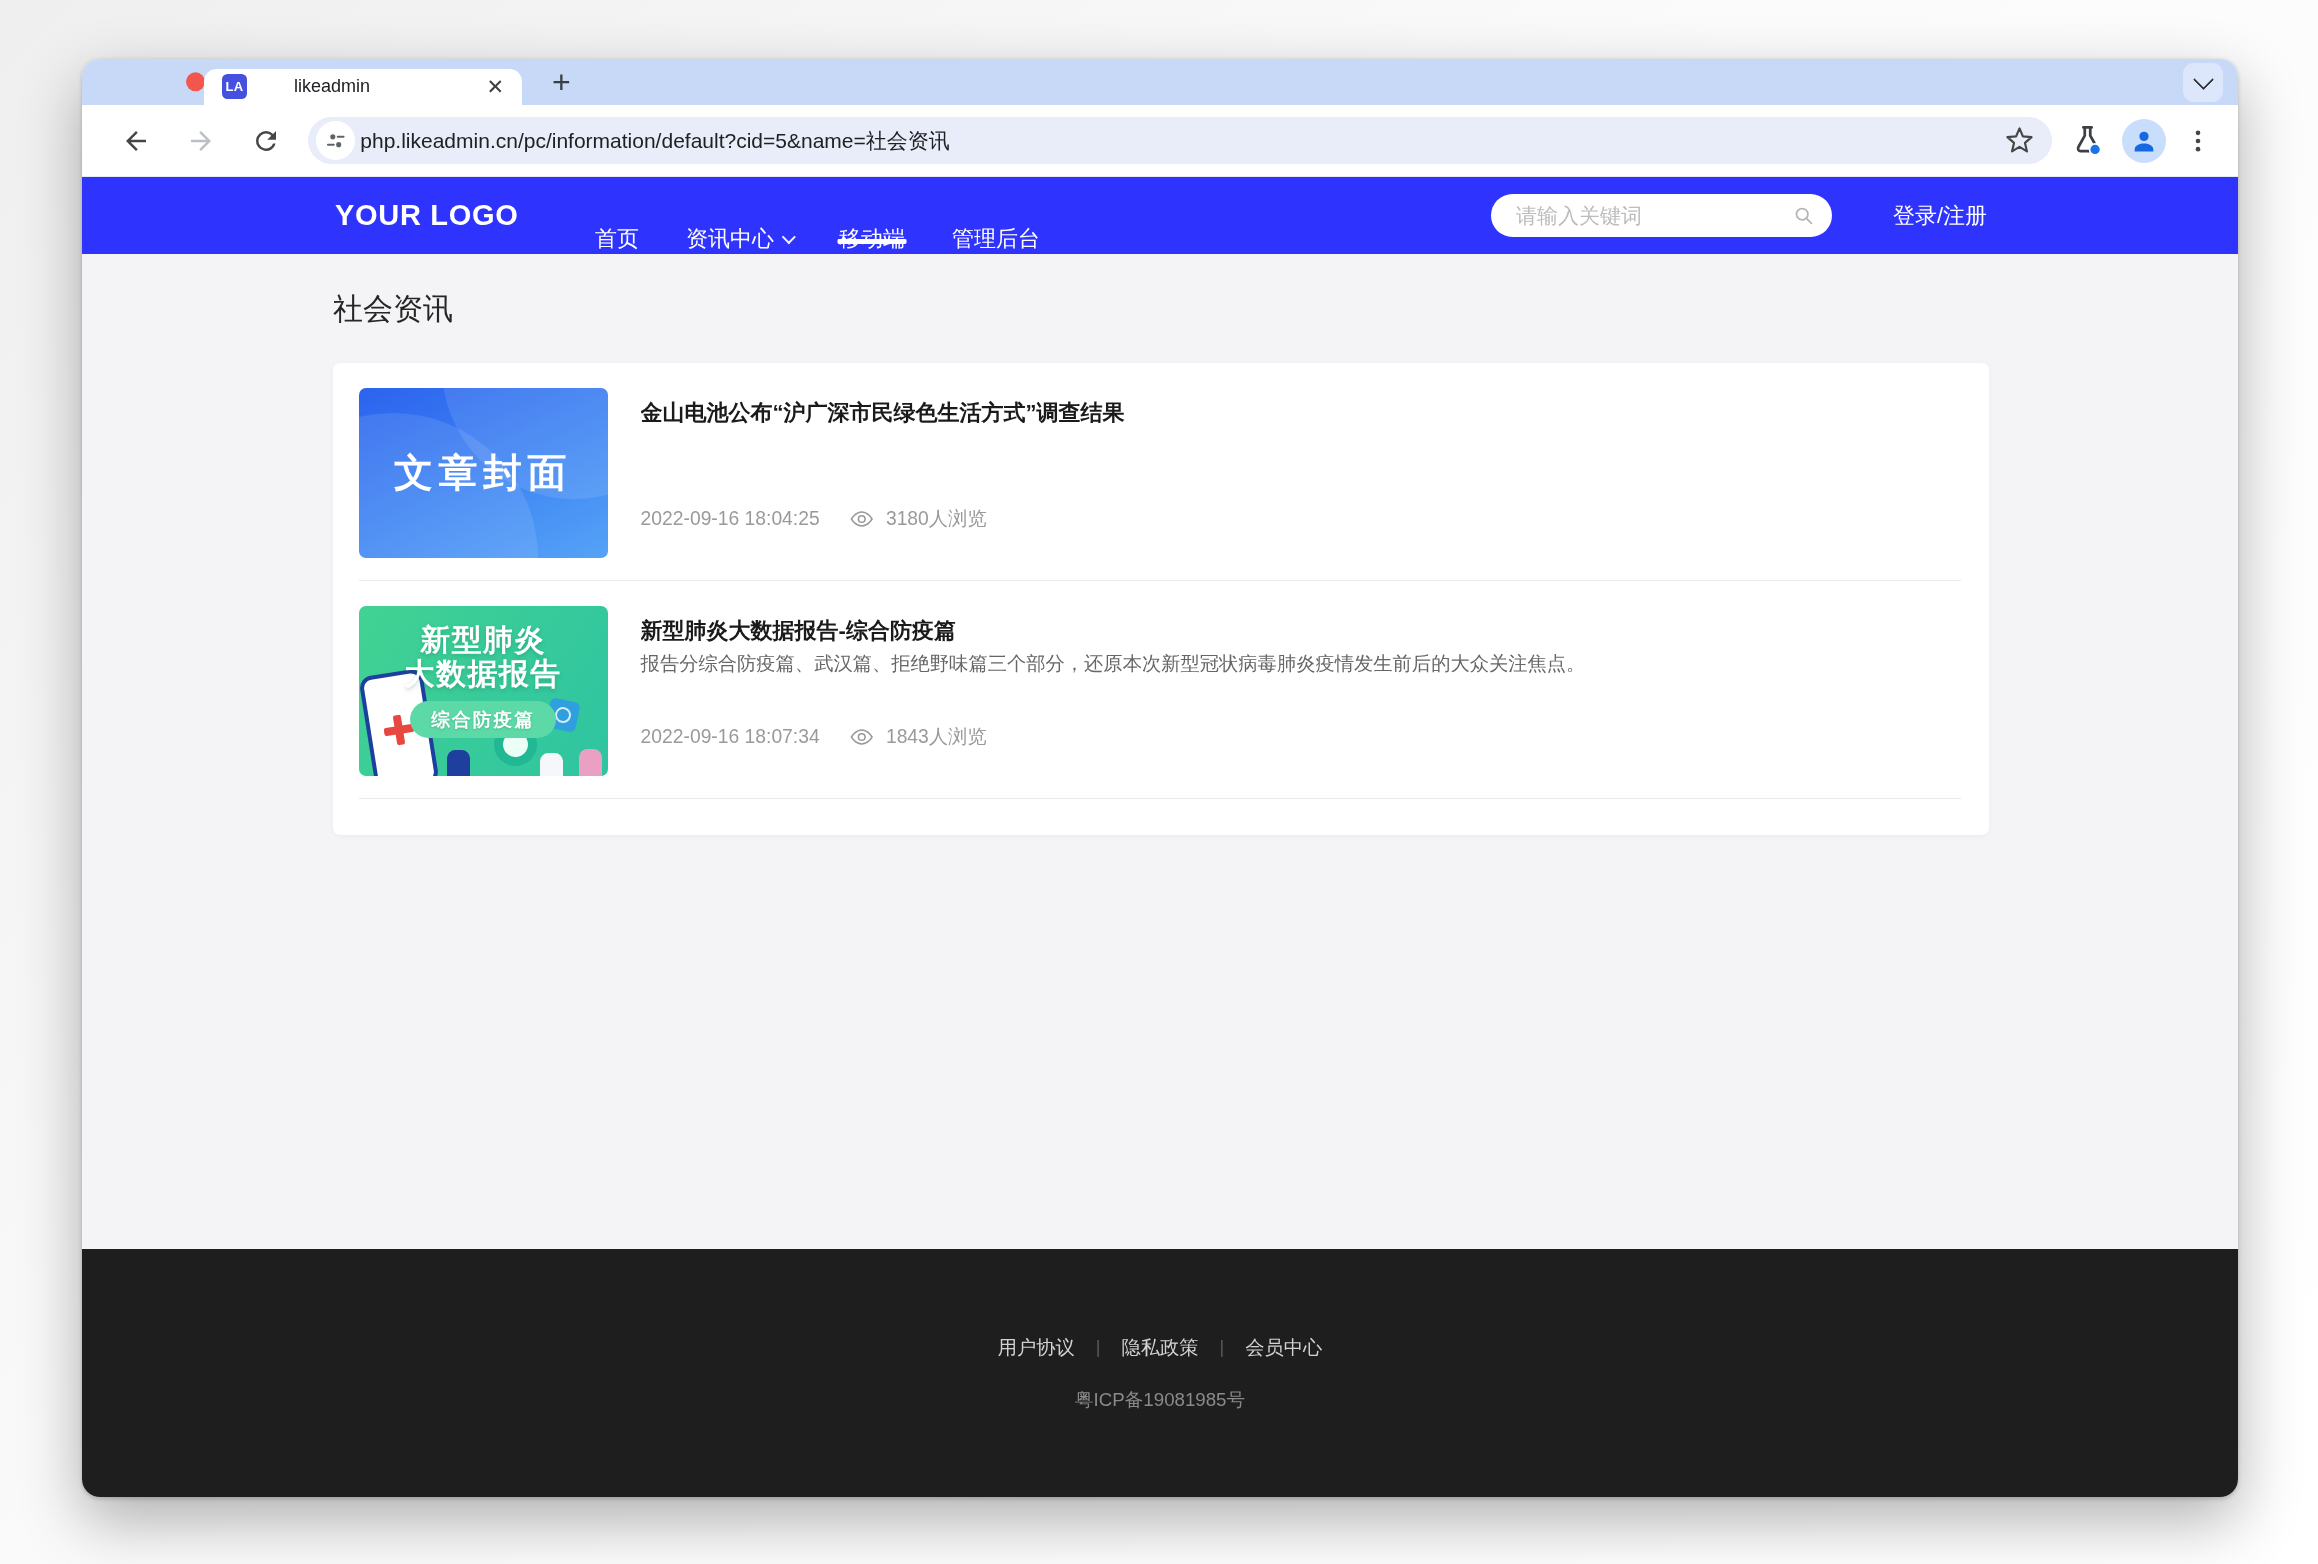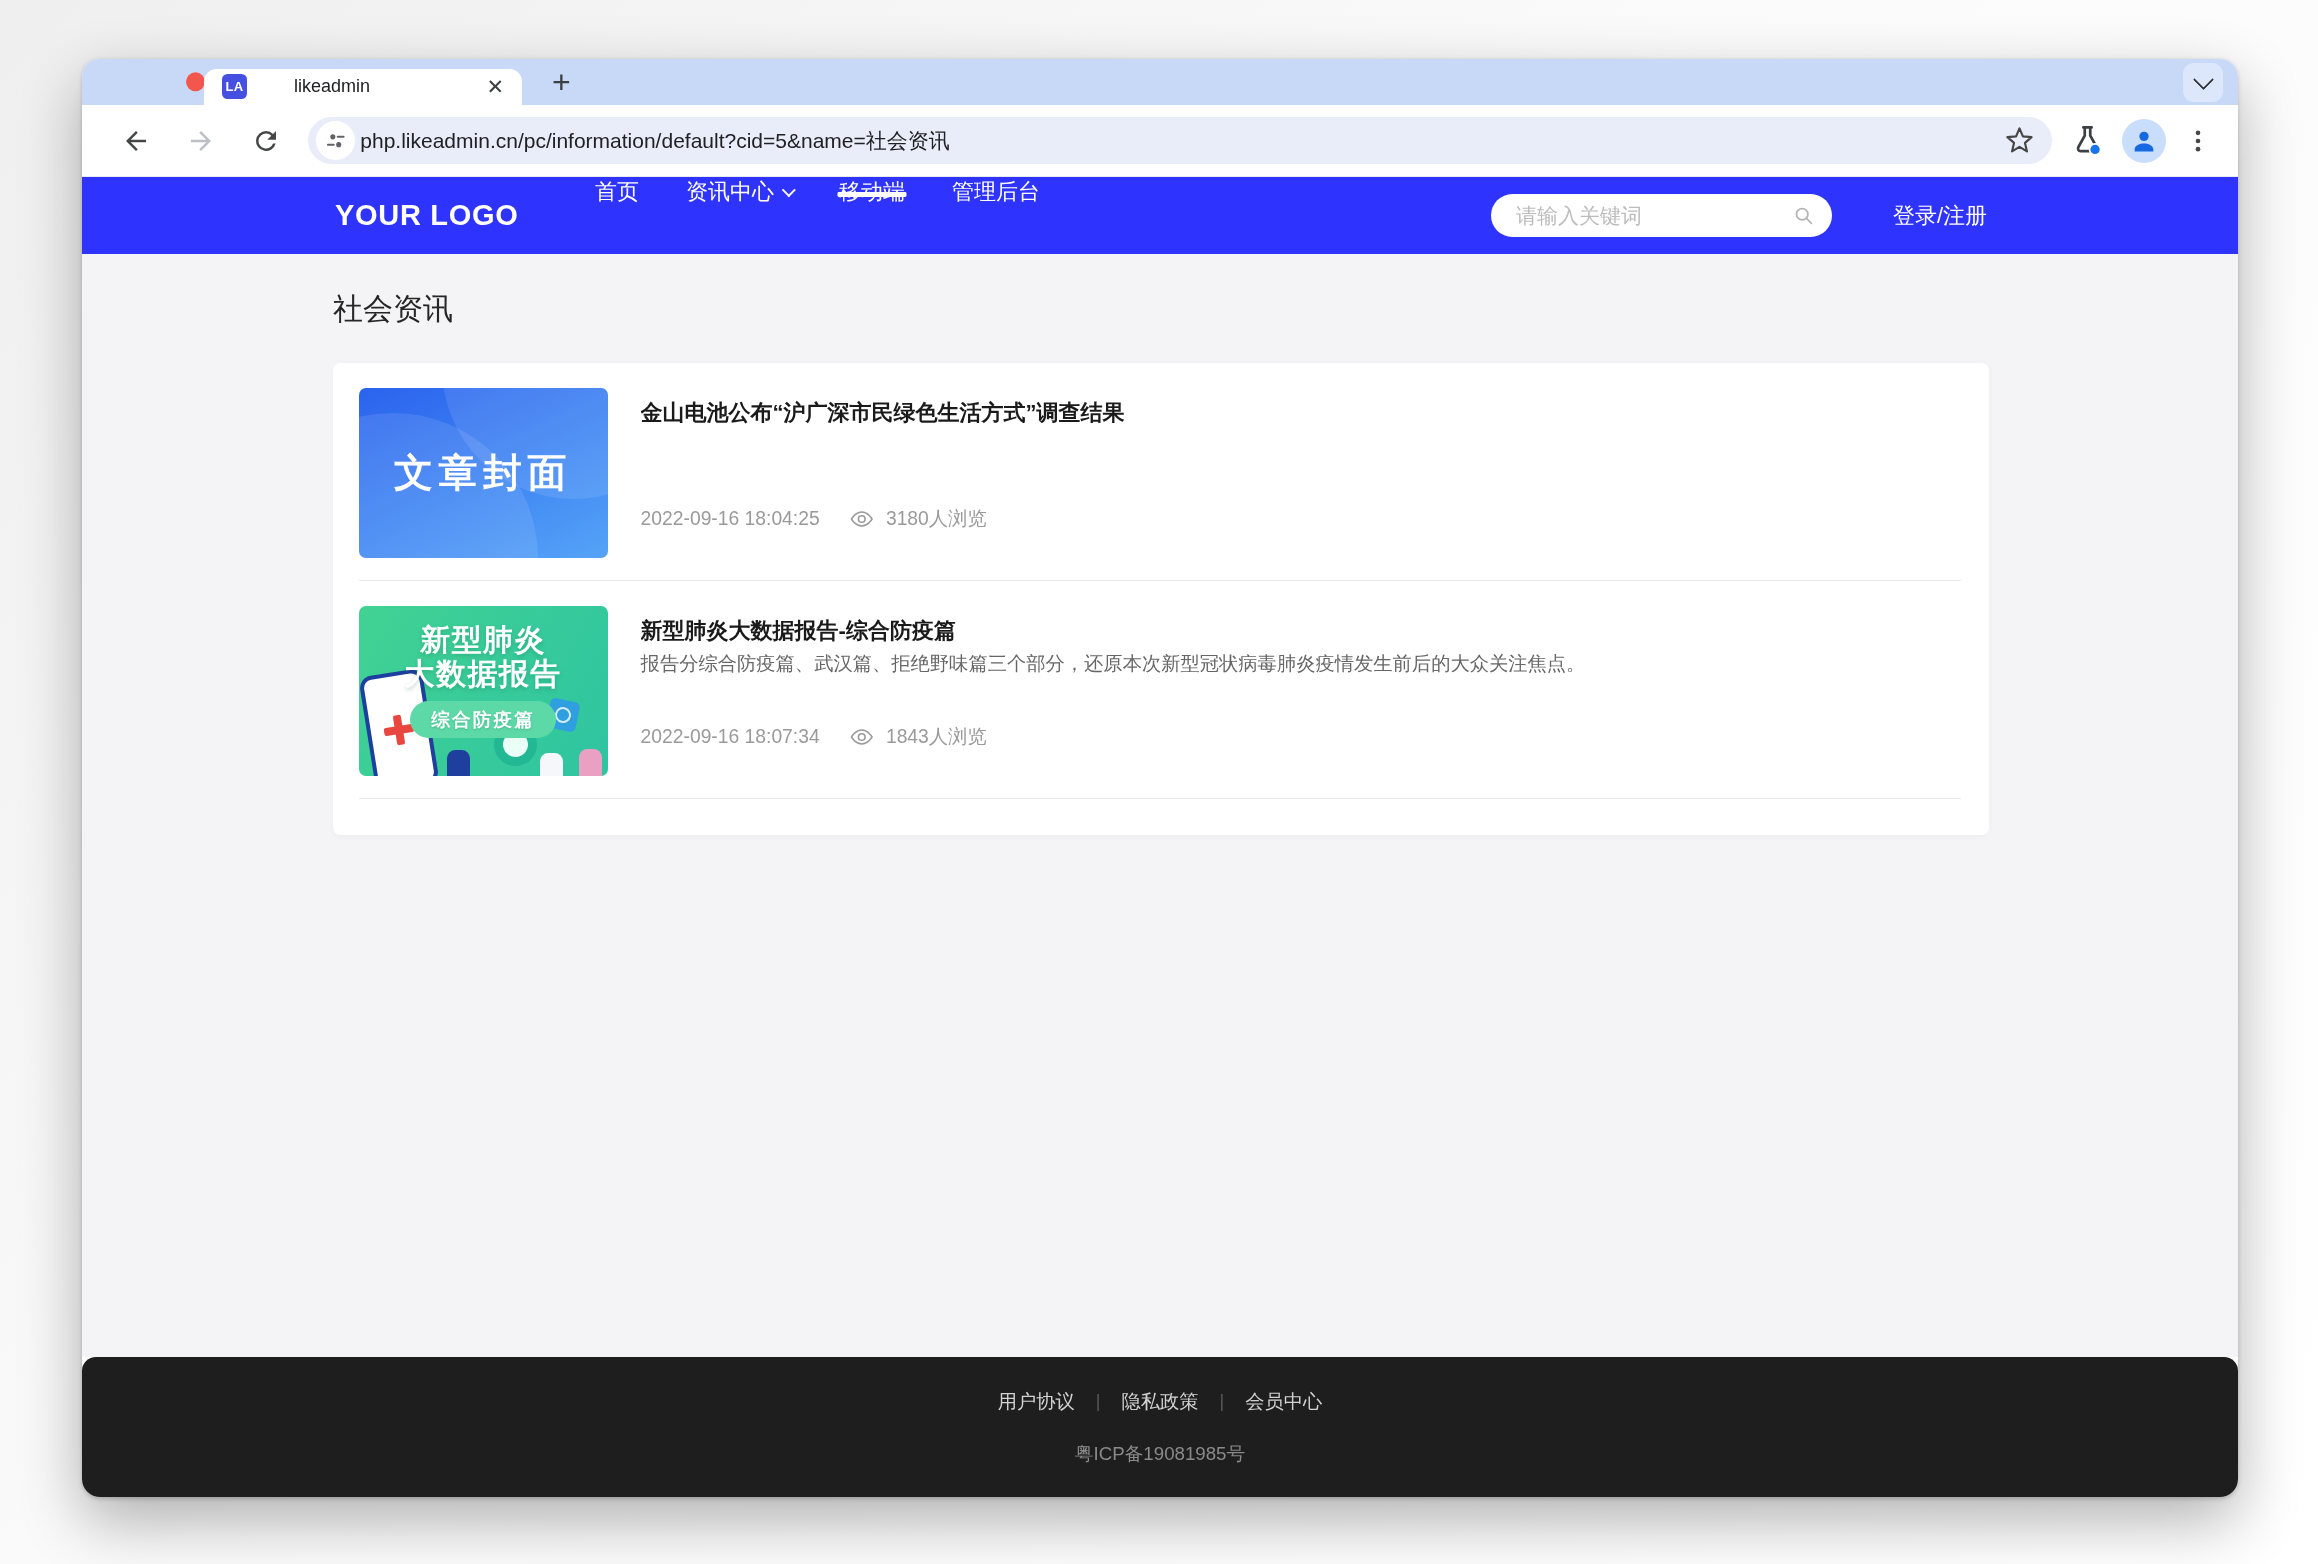--- a/index.html
+++ b/index.html
@@ -51,21 +51,21 @@
     font-family:inherit; min-width:0; }
   .right-ics { display:flex; align-items:center; gap:18px; flex:none; }
   .avatar-ic { width:44px; height:44px; border-radius:50%; background:#c9ddfc; display:flex; align-items:center; justify-content:center; }
 
   
   .site { flex:1; display:flex; flex-direction:column; min-height:0; }
 
   .site-nav { height:77px; background:#2f33fe; color:#fff; flex:none;
     display:flex; align-items:center; padding:0 251px 0 253px; }
   .logo { font-size:29px; font-weight:bold; letter-spacing:0.7px; white-space:nowrap; }
-  .nav-items { display:flex; align-items:flex-start; height:100%; margin-left:53px; }
+  .nav-items { display:flex; align-items:flex-end; height:100%; margin-left:53px; }
   .nav-item { position:relative; display:flex; align-items:center; gap:8.3px; padding:0 23.5px;
     font-size:22px; white-space:nowrap; }
   .nav-item .nav-chev { width:9.7px; height:9.7px; border-right:2.1px solid #fff; border-bottom:2.1px solid #fff;
     transform:rotate(45deg) translateY(-2.8px); opacity:.95; }
   .nav-item.active::after { content:""; position:absolute; left:50%; transform:translateX(-50%);
     bottom:9.7px; width:69px; height:5.5px; background:#fff; border-radius:1.4px; }
   .nav-spacer { flex:1; }
   .site-search { width:341px; height:43px; background:#fff; border-radius:21.4px;
     display:flex; align-items:center; padding:0 18px 0 25px; }
   .site-search input { flex:1; border:0; outline:0; font-size:21px; color:#333; font-family:inherit; background:transparent; }
@@ -119,22 +119,22 @@
     border-radius:5.5px; transform:rotate(12deg); }
   .cg-chip::before { content:""; position:absolute; inset:7px; border:2.1px solid rgba(255,255,255,.8); border-radius:50%; }
   .person { position:absolute; }
   .person .head { width:15px; height:15px; border-radius:50%; margin:0 auto 1.4px auto; }
   .person .torso { width:23.5px; height:30px; border-radius:8.3px 8.3px 2.8px 2.8px; }
   .p1 { left:88px; bottom:-4.1px; } .p1 .head{ background:#2a3d86; } .p1 .torso{ background:#1e3f9e; }
   .p2 { left:181px; bottom:-7px; } .p2 .head{ background:#5a3b2e; } .p2 .torso{ background:#f5f7fb; }
   .p3 { right:5.5px; bottom:-2.8px; } .p3 .head{ background:#f0c04c; } .p3 .torso{ background:#e9a0c2; }
 
   
-  .site-footer { height:140px; background:#1e1e1e; flex:none;
-    display:flex; flex-direction:column; align-items:center; justify-content:center; gap:26px;border-radius:14px; }
+  .site-footer { height:248px; background:#1e1e1e; flex:none;
+    display:flex; flex-direction:column; align-items:center; justify-content:center; gap:26px; }
   .f-links { display:flex; align-items:center; font-size:19.3px; color:#d2d2d2; }
   .f-sep { color:#5a5a5a; margin:0 21px; font-size:18px; }
   .f-icp { font-size:18.7px; color:#8a8a8a; }
 
   
   .st { stroke:#3c4043; fill:none; stroke-width:2; }
 </style>
 </head>
 <body>
 

